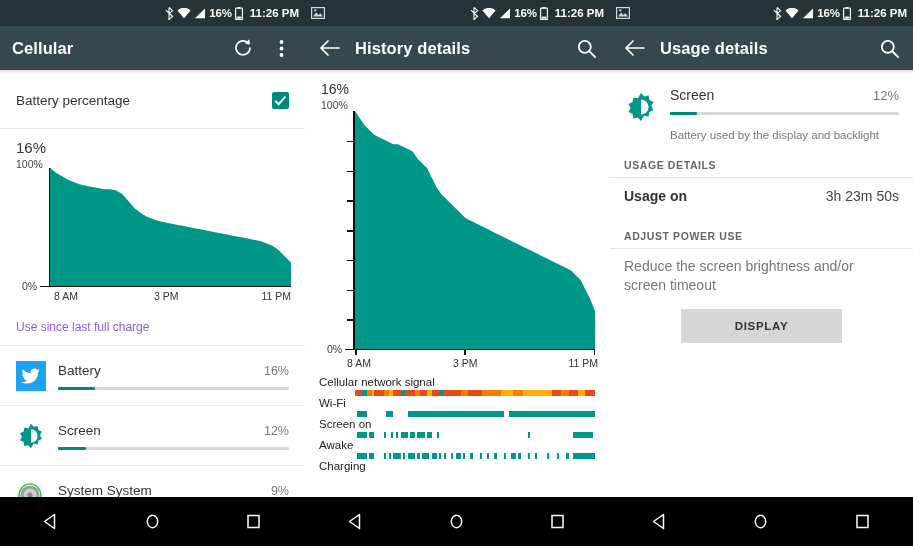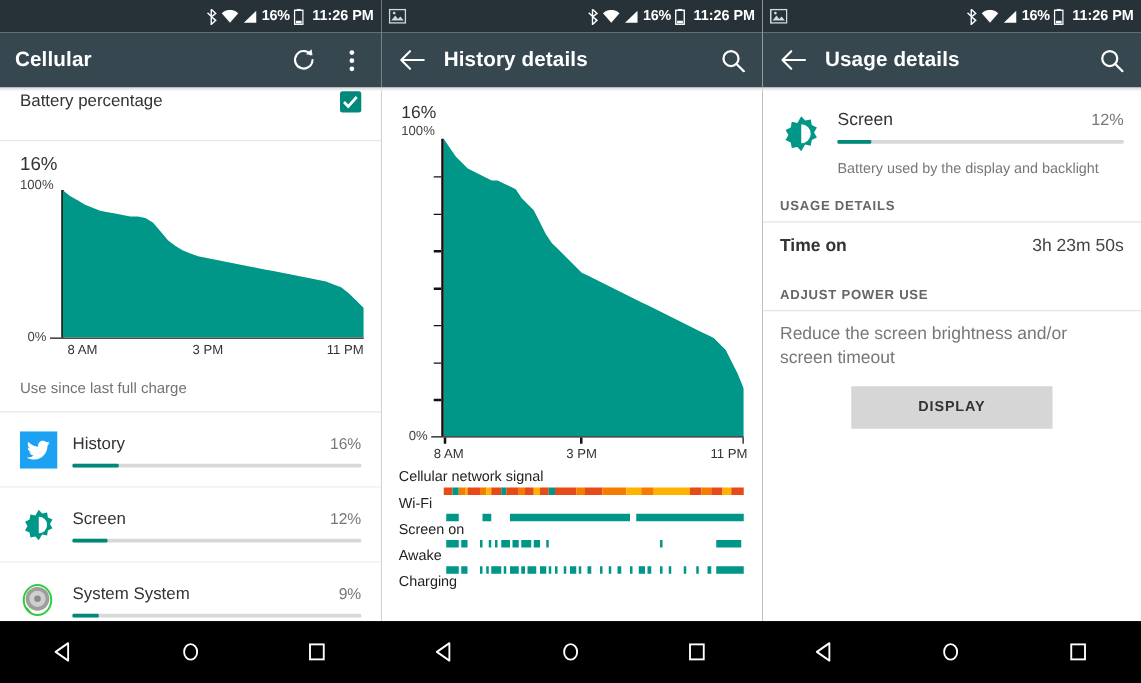--- a/index.html
+++ b/index.html
@@ -31,41 +31,41 @@
     height:44px; background:#37474F; color:#fff;
     display:flex; align-items:center; padding:0 12px; gap:14px;
   }
   .appbar-title { font-size:16.5px; font-weight:bold; flex:1; letter-spacing:0.1px; }
   .appbar .icon-btn { display:flex; align-items:center; justify-content:center;
     width:24px; height:24px; cursor:pointer; }
   .shadow-line { height:3px; background:linear-gradient(#d9d9d9,#fff); }
 
   
   .row-check {
-    height:40px; display:flex; 
+    height:56px; display:flex; align-items:center;
     padding:0 16px; border-bottom:1px solid #e8e8e8;
   }
   .row-check .label { font-size:13.5px; color:#333; flex:1; }
   .checkbox {
     width:17px; height:17px; background:#00897B; border-radius:2px;
     display:flex; align-items:center; justify-content:center; cursor:pointer;
   }
   .pct-big { font-size:15px; color:#333; padding:10px 0 2px 16px; }
 
   .chart1 { position:relative; height:150px; margin:0 14px 0 16px; }
   .chart1 .ylab-top { position:absolute; left:0; top:0; font-size:10.5px; color:#444; }
   .chart1 .ylab-bot { position:absolute; left:6px; bottom:16px; font-size:10.5px; color:#444; }
   .chart1 .plot { position:absolute; left:34px; right:0; top:10px; bottom:22px; }
   .chart1 .yaxis { position:absolute; left:33px; top:10px; bottom:22px; width:2px; background:#111; }
   .chart1 .xaxis { position:absolute; left:24px; right:0; bottom:21px; height:1.5px; background:#111; }
   .chart1 .xticks { position:absolute; left:34px; right:0; bottom:2px; height:16px; }
   .chart1 .xt { position:absolute; font-size:10.5px; color:#333; }
 
   .link-row { padding:9px 16px 10px 16px; border-bottom:1px solid #e8e8e8; }
-  .link-row a { color:#737373; font-size:12px; text-decoration:none; cursor:pointer; }
+  .link-row a { color:#8b5cf6; font-size:12px; text-decoration:none; cursor:pointer; }
 
   .applist { }
   .app-row {
     height:60px; display:flex; align-items:center; gap:12px;
     padding:0 16px; border-bottom:1px solid #eee; cursor:pointer;
   }
   .app-icon { width:30px; height:30px; flex:0 0 30px; display:flex;
     align-items:center; justify-content:center; }
   .app-body { flex:1; padding-top:2px; }
   .app-line { display:flex; align-items:baseline; }
@@ -205,21 +205,21 @@
       <div class="applist">
         <div class="app-row">
           <span class="app-icon">
             <svg width="30" height="30" viewBox="0 0 30 30">
                 <rect width="30" height="30" fill="#1DA1F2"></rect>
                 <path d="M24 9.4c-.7.3-1.4.5-2.2.6.8-.5 1.4-1.2 1.7-2.1-.7.4-1.6.8-2.4.9-.7-.8-1.7-1.2-2.8-1.2-2.1 0-3.8 1.7-3.8 3.8 0 .3 0 .6.1.9-3.2-.2-6-1.7-7.9-4-.3.6-.5 1.2-.5 2 0 1.3.7 2.5 1.7 3.2-.6 0-1.2-.2-1.7-.5v.1c0 1.8 1.3 3.4 3 3.7-.3.1-.6.1-1 .1-.2 0-.5 0-.7-.1.5 1.5 1.9 2.6 3.5 2.6-1.3 1-2.9 1.6-4.7 1.6-.3 0-.6 0-.9-.1 1.7 1.1 3.7 1.7 5.8 1.7 7 0 10.8-5.8 10.8-10.8v-.5c.8-.5 1.4-1.2 2-1.9z" fill="#fff"></path>
               </svg>
           </span>
           <div class="app-body">
             <div class="app-line">
-              <span class="app-name">History</span>
+              <span class="app-name">Battery</span>
               <span class="app-pct">16%</span>
             </div>
             <div class="bar-track">
               <div class="bar-fill" style="width: 16%;"></div>
             </div>
           </div>
         </div>
 
         <div class="app-row">
           <span class="app-icon">
@@ -494,21 +494,21 @@
           </div>
           <div class="bar-track">
             <div class="bar-fill" style="width: 12%;"></div>
           </div>
           <div class="usage-sub">Battery used by the display and backlight</div>
         </div>
       </div>
 
       <div class="sect-head">USAGE DETAILS</div>
       <div class="kv-row">
-        <span class="kv-key">Time on</span>
+        <span class="kv-key">Usage on</span>
         <span class="kv-val">3h 23m 50s</span>
       </div>
 
       <div class="sect-head">ADJUST POWER USE</div>
       <div class="advice">Reduce the screen brightness and/or screen timeout</div>
       <div class="btn-wrap">
         <button class="flat-btn">DISPLAY</button>
       </div>
     </div>
   </div>

